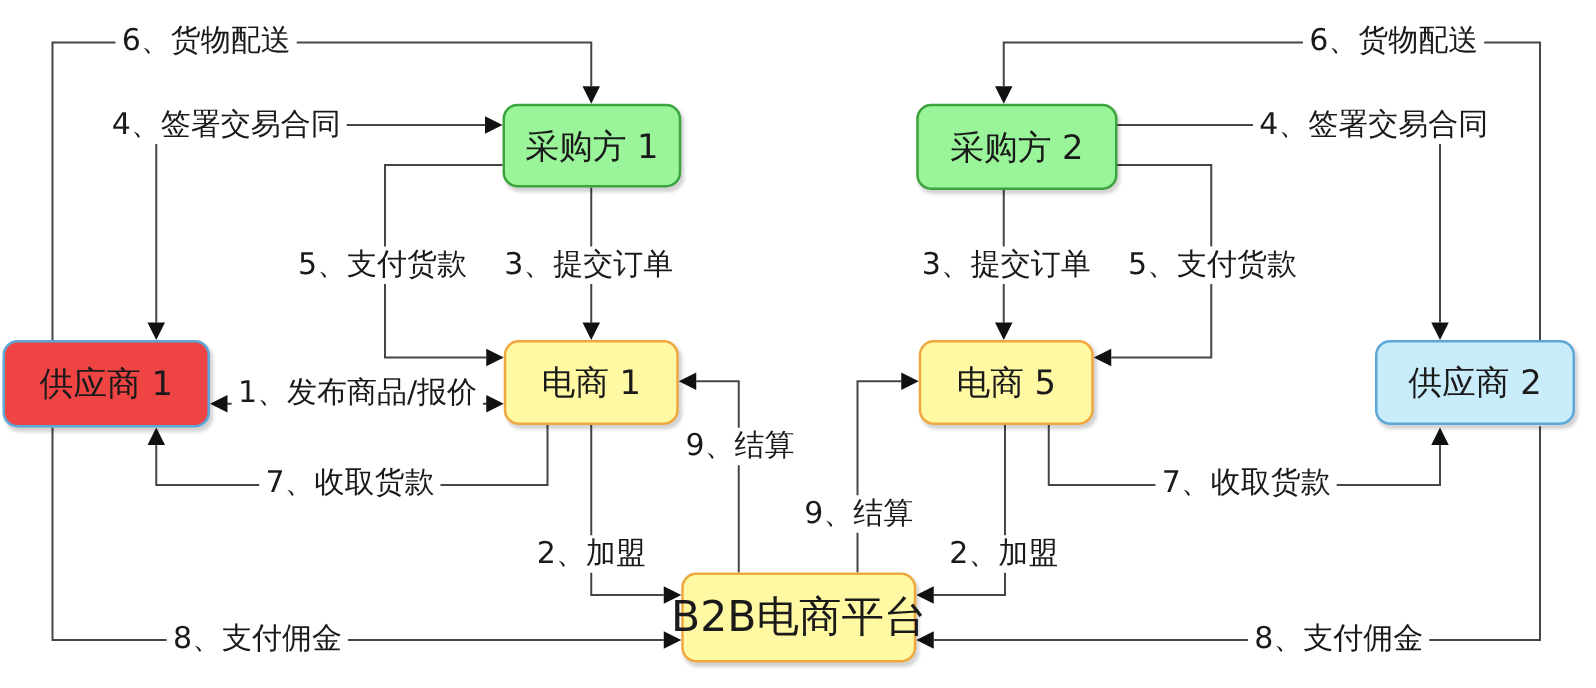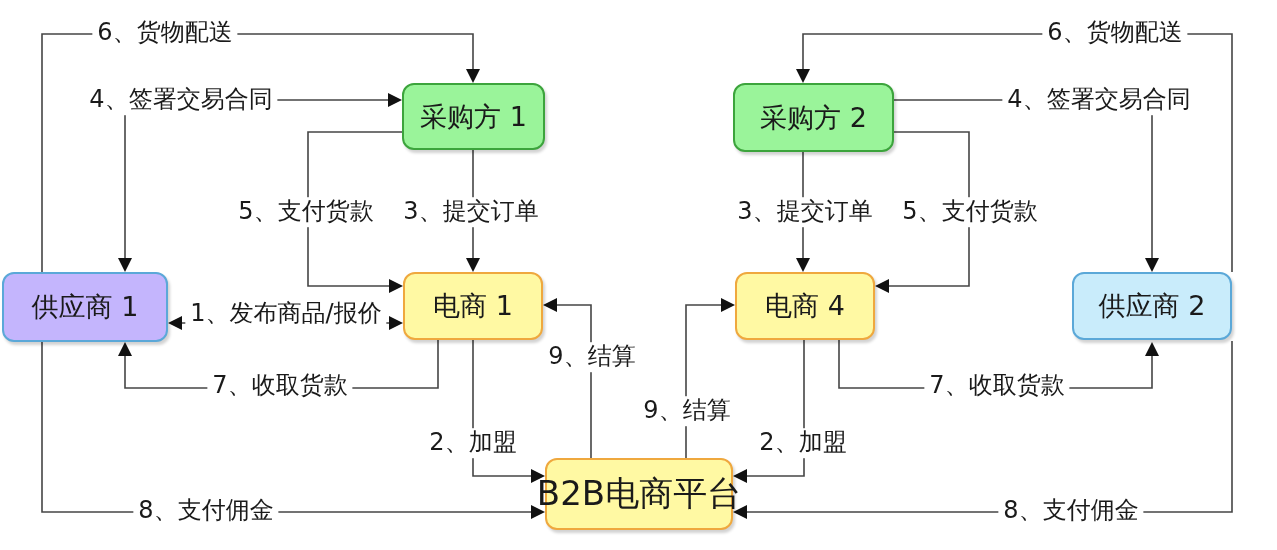--- a/index.html
+++ b/index.html
@@ -107,35 +107,35 @@
   <div class="edge-label" style="left:286px;top:314px;">1、发布商品/报价</div>
   <div class="edge-label" style="left:280px;top:386px;">7、收取货款</div>
   <div class="edge-label" style="left:997px;top:386px;">7、收取货款</div>
   <div class="edge-label" style="left:592px;top:357px;">9、结算</div>
   <div class="edge-label" style="left:687px;top:411px;">9、结算</div>
   <div class="edge-label" style="left:473px;top:443px;">2、加盟</div>
   <div class="edge-label" style="left:803px;top:443px;">2、加盟</div>
   <div class="edge-label" style="left:206px;top:511px;">8、支付佣金</div>
   <div class="edge-label" style="left:1071px;top:511px;">8、支付佣金</div>
 
-  <div class="node" style="left: 2px; top: 272px; width: 166px; height: 70px; background-color: #c4b5fd; border-color: rgb(91, 168, 216);">
+  <div class="node" style="left: 2px; top: 272px; width: 166px; height: 70px; background-color: #ef4444; border-color: rgb(91, 168, 216);">
     <span>供应商 1</span>
   </div>
   <div class="node" style="left: 402px; top: 83px; width: 143px; height: 67px; background-color: rgb(154, 244, 154); border-color: rgb(60, 164, 60);">
     <span>采购方 1</span>
   </div>
   <div class="node" style="left: 403px; top: 272px; width: 140px; height: 68px; background-color: rgb(255, 249, 163); border-color: rgb(239, 168, 62);">
     <span>电商 1</span>
   </div>
   <div class="node" style="left: 545px; top: 458px; width: 188px; height: 72px; font-size: 34px; background-color: rgb(255, 249, 163); border-color: rgb(239, 168, 62);">
     <span>B2B电商平台</span>
   </div>
   <div class="node" style="left: 735px; top: 272px; width: 140px; height: 68px; background-color: rgb(255, 249, 163); border-color: rgb(239, 168, 62);">
-    <span>电商 4</span>
+    <span>电商 5</span>
   </div>
   <div class="node" style="left: 733px; top: 83px; width: 161px; height: 69px; background-color: rgb(154, 244, 154); border-color: rgb(60, 164, 60);">
     <span>采购方 2</span>
   </div>
-  <div class="node" style="left: 1072px; top: 272px; width: 160px; height: 68px; background-color: rgb(201, 236, 251); border-color: rgb(91, 168, 216);">
+  <div class="node" style="left: 1100px; top: 272px; width: 160px; height: 68px; background-color: rgb(201, 236, 251); border-color: rgb(91, 168, 216);">
     <span>供应商 2</span>
   </div>
 
 </div>
 
 </body></html>

